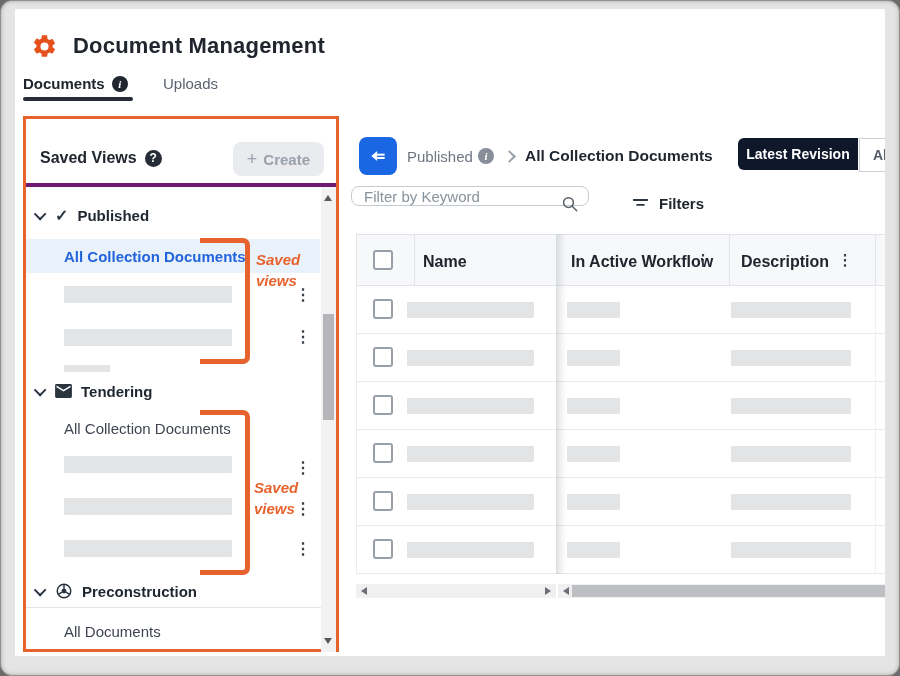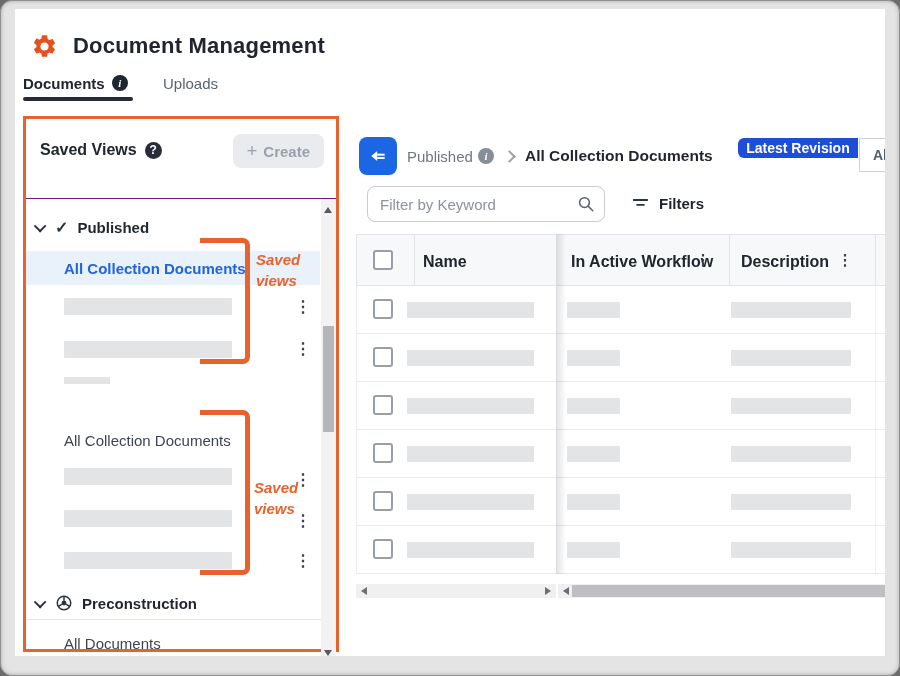--- a/index.html
+++ b/index.html
@@ -7,31 +7,31 @@
   .frame { position:absolute; left:0; top:0; width:900px; height:676px;
            background:#e4e4e4; border:1px solid #8f8f8f; border-radius:12px;
            box-shadow: inset 0 0 4px rgba(0,0,0,.25); overflow:hidden; }
   .app { position:absolute; left:14px; top:8px; width:870px; height:647px; background:#fff; overflow:hidden;padding-left:16px; }
 
   
   .gear { position:absolute; left:16px; top:24px; width:27px; height:27px; }
   .page-title { position:absolute; left:58px; top:24px; font-size:22px; font-weight:800; color:#21262e; letter-spacing:.2px; }
 
   
-  .tab { position:absolute; top:66px; display:flex; gap:7px; cursor:pointer; }
+  .tab { position:absolute; top:66px; display:flex; align-items:center; gap:7px; cursor:pointer; }
   .tab-docs { left:8px; font-size:15px; font-weight:700; color:#21262e; }
   .tab-uploads { left:148px; font-size:15px; color:#5b6370; }
   .tab-underline { position:absolute; left:8px; top:88px; width:110px; height:4px; background:#262b35; border-radius:2px; }
   .info-dot { display:inline-flex; align-items:center; justify-content:center; width:16px; height:16px;
               border-radius:50%; background:#1f2630; color:#fff; font-size:11px; font-weight:700; font-style:italic; font-family:"Liberation Serif",serif; }
   .info-dot.gray { background:#878e98; }
 
   
   .svp { position:absolute; left:8px; top:107px; width:316px; height:536px; background:#fff; border:3px solid #E8622D; }
-  .svp-header { position:relative; height:80px; border-bottom:1px solid #701a75; }
+  .svp-header { position:relative; height:60px; border-bottom:4px solid #701a75;margin-top:8px; }
   .svp-title { position:absolute; left:14px; top:22px; font-size:16px; font-weight:800; color:#21262e; display:flex; gap:8px; align-items:center; }
   .help-dot { display:inline-flex; align-items:center; justify-content:center; width:17px; height:17px; border-radius:50%;
               background:#272d38; color:#fff; font-size:12px; font-weight:700; }
   .create-btn { position:absolute; right:12px; top:15px; height:34px; padding:0 14px; background:#e9ebee; border:none;
                 border-radius:8px; color:#9aa1ab; font-size:15px; font-weight:700; display:flex; align-items:center; gap:6px; }
   .create-plus { font-size:18px; font-weight:400; line-height:1; }
   .svp-body { position:relative; height:465px; overflow:hidden; }
 
   .grp { position:absolute; left:0; display:flex; align-items:center; gap:9px; height:28px; }
   .chev { width:9px; height:9px; border-left:2px solid #2b3540; border-bottom:2px solid #2b3540;
@@ -64,27 +64,27 @@
   .lbl1 { left:241px; top:240px; }
   .lbl2 { left:239px; top:468px; }
 
   
   .back-btn { position:absolute; left:344px; top:128px; width:38px; height:38px; background:#1B66E3; border:none;
               border-radius:8px; display:flex; align-items:center; justify-content:center; cursor:pointer; }
   .bc-parent { position:absolute; left:392px; top:139px; font-size:15px; color:#6e7681; }
   .bc-info { position:absolute; left:463px; top:139px; }
   .bc-chev { position:absolute; left:490px; top:143px; width:9px; height:9px; border-top:2.5px solid #9aa0a8; border-right:2.5px solid #9aa0a8; transform:rotate(45deg); }
   .bc-current { position:absolute; left:510px; top:138px; font-size:15.5px; font-weight:700; color:#1f2630; }
-  .btn-latest { position:absolute; left:723px; top:129px; width:120px; height:20px; background:#1d4ed8; color:#fff;
+  .btn-latest { position:absolute; left:723px; top:129px; width:120px; height:32px; background:#0f172a; color:#fff;
                 border:none; border-radius:6px 0 0 6px; font-size:14px; font-weight:700; cursor:pointer; }
   .btn-all { position:absolute; left:844px; top:129px; width:56px; height:34px; background:#fff; border:1px solid #ccd1d7;
              border-radius:0 6px 6px 0; font-size:14px; font-weight:700; color:#555e69; text-align:left; padding-left:13px; cursor:pointer; }
 
   
-  .search-wrap { position:absolute; left:352px; top:177px; width:238px; height:36px; }
+  .search-wrap { position:absolute; left:336px; top:177px; width:238px; height:20px; }
   .search-input { width:100%; height:100%; border:1px solid #c6cbd2; border-radius:8px; padding:0 36px 0 12px;
                   font-size:15px; color:#333; font-family:"Liberation Sans",sans-serif; }
   .search-input::placeholder { color:#8a929c; }
   .search-icon { position:absolute; right:10px; top:9px; }
   .filters { position:absolute; left:616px; top:185px; display:flex; align-items:center; gap:9px; cursor:pointer; }
   .filters-label { font-size:15px; font-weight:700; color:#21262e; }
 
   
   .tbl-header { position:absolute; left:341px; top:225px; width:540px; height:52px; background:#f7f8f9;
                 border:1px solid #e2e4e8; border-right:none; }
@@ -154,20 +154,27 @@
       </div>
       <div class="sel-row">
         <span class="sel-label">All Collection Documents</span>
       </div>
       <div class="ph-bar" style="top:99px;"></div>
       <div class="kebab" style="top:98px;">⋮</div>
       <div class="ph-bar" style="top:142px;"></div>
       <div class="kebab" style="top:140px;">⋮</div>
       <div class="ph-frag" style="top:178px;"></div>
 
+      <div class="grp" style="top:190px;">
+        <span class="chev"></span>
+        <svg width="17" height="14" viewBox="0 0 24 20">
+          <path fill="#2b3540" d="M22 0H2C.9 0 0 .9 0 2v16c0 1.1.9 2 2 2h20c1.1 0 2-.9 2-2V2c0-1.1-.9-2-2-2zm0 4.5-10 6.2L2 4.5V2l10 6.2L22 2v2.5z"></path>
+        </svg>
+        <span class="grp-label">Tendering</span>
+      </div>
       <div class="tree-item" style="top:233px;">All Collection Documents</div>
       <div class="ph-bar" style="top:269px;"></div>
       <div class="kebab" style="top:271px;">⋮</div>
       <div class="ph-bar" style="top:311px;"></div>
       <div class="kebab" style="top:312px;">⋮</div>
       <div class="ph-bar" style="top:353px;"></div>
       <div class="kebab" style="top:352px;">⋮</div>
 
       <div class="grp" style="top:390px;">
         <span class="chev"></span>

